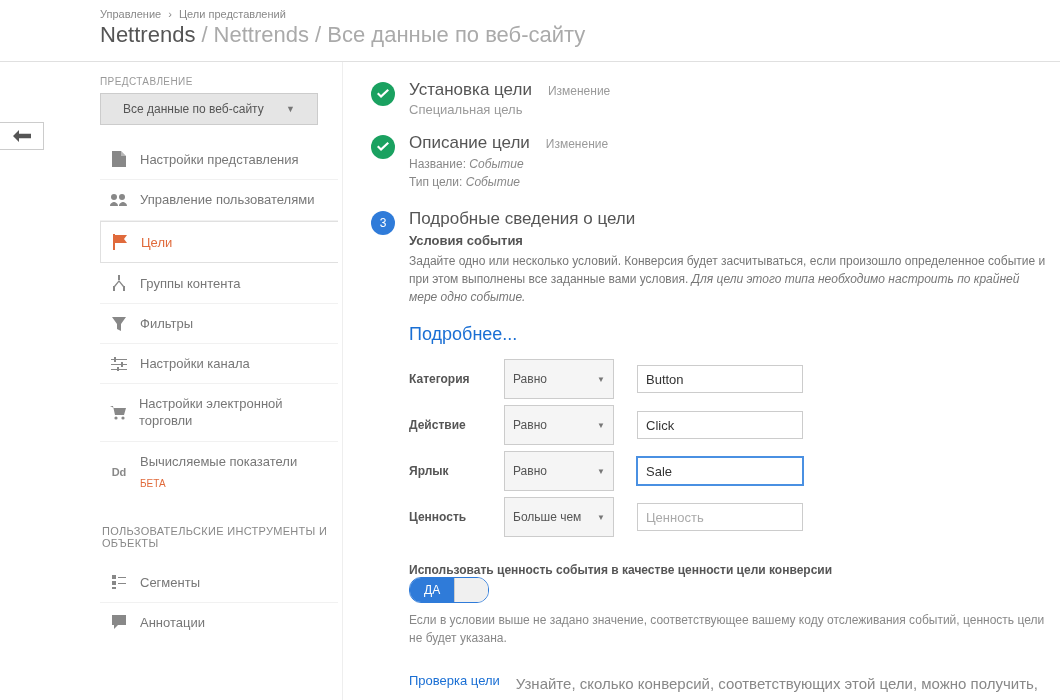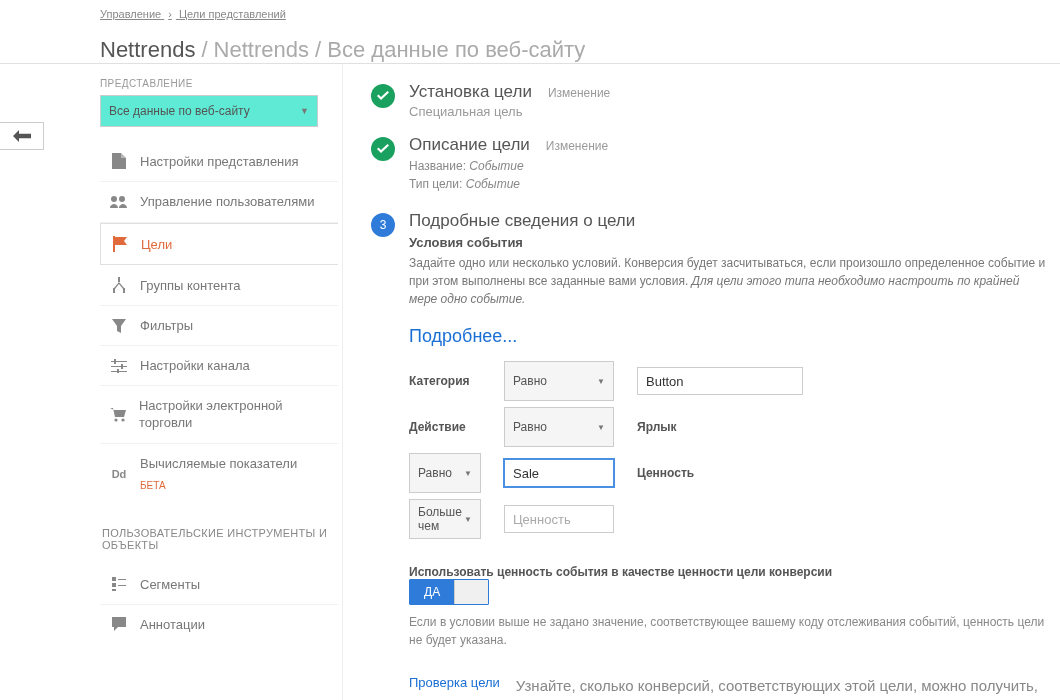--- a/index.html
+++ b/index.html
@@ -1,33 +1,33 @@
 <!DOCTYPE html>
 <html><head>
 <meta charset="utf-8">
 <style>
   * { box-sizing: border-box; margin: 0; padding: 0; }
   body { font-family: Arial, "Helvetica Neue", sans-serif; font-size: 13px; color: #333; background: #fff; width: 1060px; height: 700px; overflow: hidden; }
 
   .top-area { padding: 8px 0 0 100px; border-bottom: 1px solid #e0e0e0; min-height: 62px; }
-  .breadcrumb-nav { font-size: 11px; color: #888; margin-bottom: 17px; text-decoration: underline; }
+  .breadcrumb-nav { font-size: 11px; color: #888; margin-bottom: 2px; }
   .breadcrumb-nav span { color: #888; }
   .bc-sep { padding: 0 4px; color:#bbb; }
   .page-title-row { display: flex; align-items: baseline; gap: 6px; font-size: 22px; color: #999; }
   .page-title-main { color: #555; font-weight: 400; font-size: 22px; }
   .page-title-rest { color: #aaa; font-size: 22px; font-weight: 300; }
 
   .main-wrap { display: flex; }
 
   .back-tab { position: absolute; top: 122px; left: 0; width: 44px; height: 28px; border: 1px solid #ccc; border-left: none; display:flex; align-items:center; justify-content:center; background:#fff; cursor:pointer; }
   .back-tab svg { width:18px; height:14px; fill:#555; }
 
   .sidebar { width: 260px; padding: 14px 0 0 18px; margin-left: 82px; }
   .sidebar-sub-label { font-size: 10px; color: #999; letter-spacing: 0.4px; margin-bottom: 6px; }
-  .view-select { width: 218px; height: 32px; border: 1px solid #ccc; background: #5eead4; display:flex; align-items:center; justify-content:space-between; padding: 0 8px; cursor:pointer; font-size:12px; color:#555; }
+  .view-select { width: 218px; height: 32px; border: 1px solid #ccc; background: #e5e5e5; display:flex; align-items:center; justify-content:space-between; padding: 0 22px; cursor:pointer; font-size:12px; color:#555; }
   .view-select .caret { font-size: 9px; color:#777; }
 
   .nav-list { margin-top: 14px; width: 238px; }
   .nav-item { display: flex; align-items: center; gap: 12px; padding: 12px 10px; font-size: 13px; color: #777; cursor: pointer; border-bottom: 1px solid #f1f1f1; }
   .nav-item:last-child { border-bottom: none; }
   .nav-item .icon { width: 18px; display:flex; justify-content:center; color:#888; }
   .nav-item.active { border: 1px solid #e0e0e0; border-right: none; background:#fff; color:#e06a3b; position:relative; }
   .nav-item.active .icon { color:#e06a3b; }
   .nav-item.active::after { content:""; position:absolute; right:0; top:0; bottom:0; width:0; }
   .nav-item .multi-line { line-height: 1.25; }
@@ -58,21 +58,21 @@
   .cond-table { margin-top: 14px; display:grid; grid-template-columns: 72px 110px 166px; gap: 6px 23px; align-items:center; }
   .cond-label { font-size:12px; font-weight:700; color:#555; }
   .mini-select { height:40px; border:1px solid #ccc; background:#f5f5f5; display:flex; align-items:center; justify-content:space-between; padding:0 8px; font-size:12px; color:#555; cursor:pointer; }
   .mini-select .caret { font-size:8px; color:#777; }
   .cond-input { height:28px; border:1px solid #ccc; padding:0 8px; font-size:13px; color:#333; outline:none; width: 100%; }
   .cond-input.focused { border-color:#4a90e2; box-shadow:0 0 0 1px #4a90e2; }
   .cond-input::placeholder { color:#aaa; }
 
   .toggle-section { margin-top: 26px; }
   .toggle-title { font-size:12px; font-weight:700; color:#555; margin-bottom:0; }
-  .toggle { display:inline-flex; height:26px; border:1px solid #2f7bd9; border-radius:1px; overflow:hidden; cursor:pointer; }
+  .toggle { display:inline-flex; height:26px; border:1px solid #2f7bd9; border-radius:12px; overflow:hidden; cursor:pointer; }
   .toggle .on { background:#2f7bd9; color:#fff; padding:0 14px; display:flex; align-items:center; font-size:12px; }
   .toggle .off { background:#f0f0f0; width:34px; border-left:1px solid #ccc; }
   .toggle-note { font-size:12px; color:#888; line-height:1.5; margin-top:8px; max-width: 640px; }
 
   .verify-row { margin-top: 26px; display:flex; gap:16px; align-items:flex-start; }
   .verify-link { color:#1a6fd4; font-size:13px; cursor:pointer; white-space:nowrap; }
   .verify-desc { font-size:15px; color:#888; line-height:1.5; }
 
   .actions { margin-top: 22px; display:flex; gap:12px; }
   .btn { height:30px; padding:0 14px; font-size:12px; border:1px solid #ccc; background:#f7f7f7; cursor:pointer; display:flex; align-items:center; }
@@ -265,20 +265,21 @@
                 <span>Равно</span>
                 <span class="caret">▼</span>
               </div>
             <input class="cond-input" value="Button" style="">
 
             <div class="cond-label">Действие</div>
             <div class="mini-select">
                 <span>Равно</span>
                 <span class="caret">▼</span>
               </div>
+            <input class="cond-input" value="Click" style="">
 
             <div class="cond-label">Ярлык</div>
             <div class="mini-select">
                 <span>Равно</span>
                 <span class="caret">▼</span>
               </div>
             <input class="cond-input focused" value="Sale" style="">
 
             <div class="cond-label">Ценность</div>
             <div class="mini-select">

